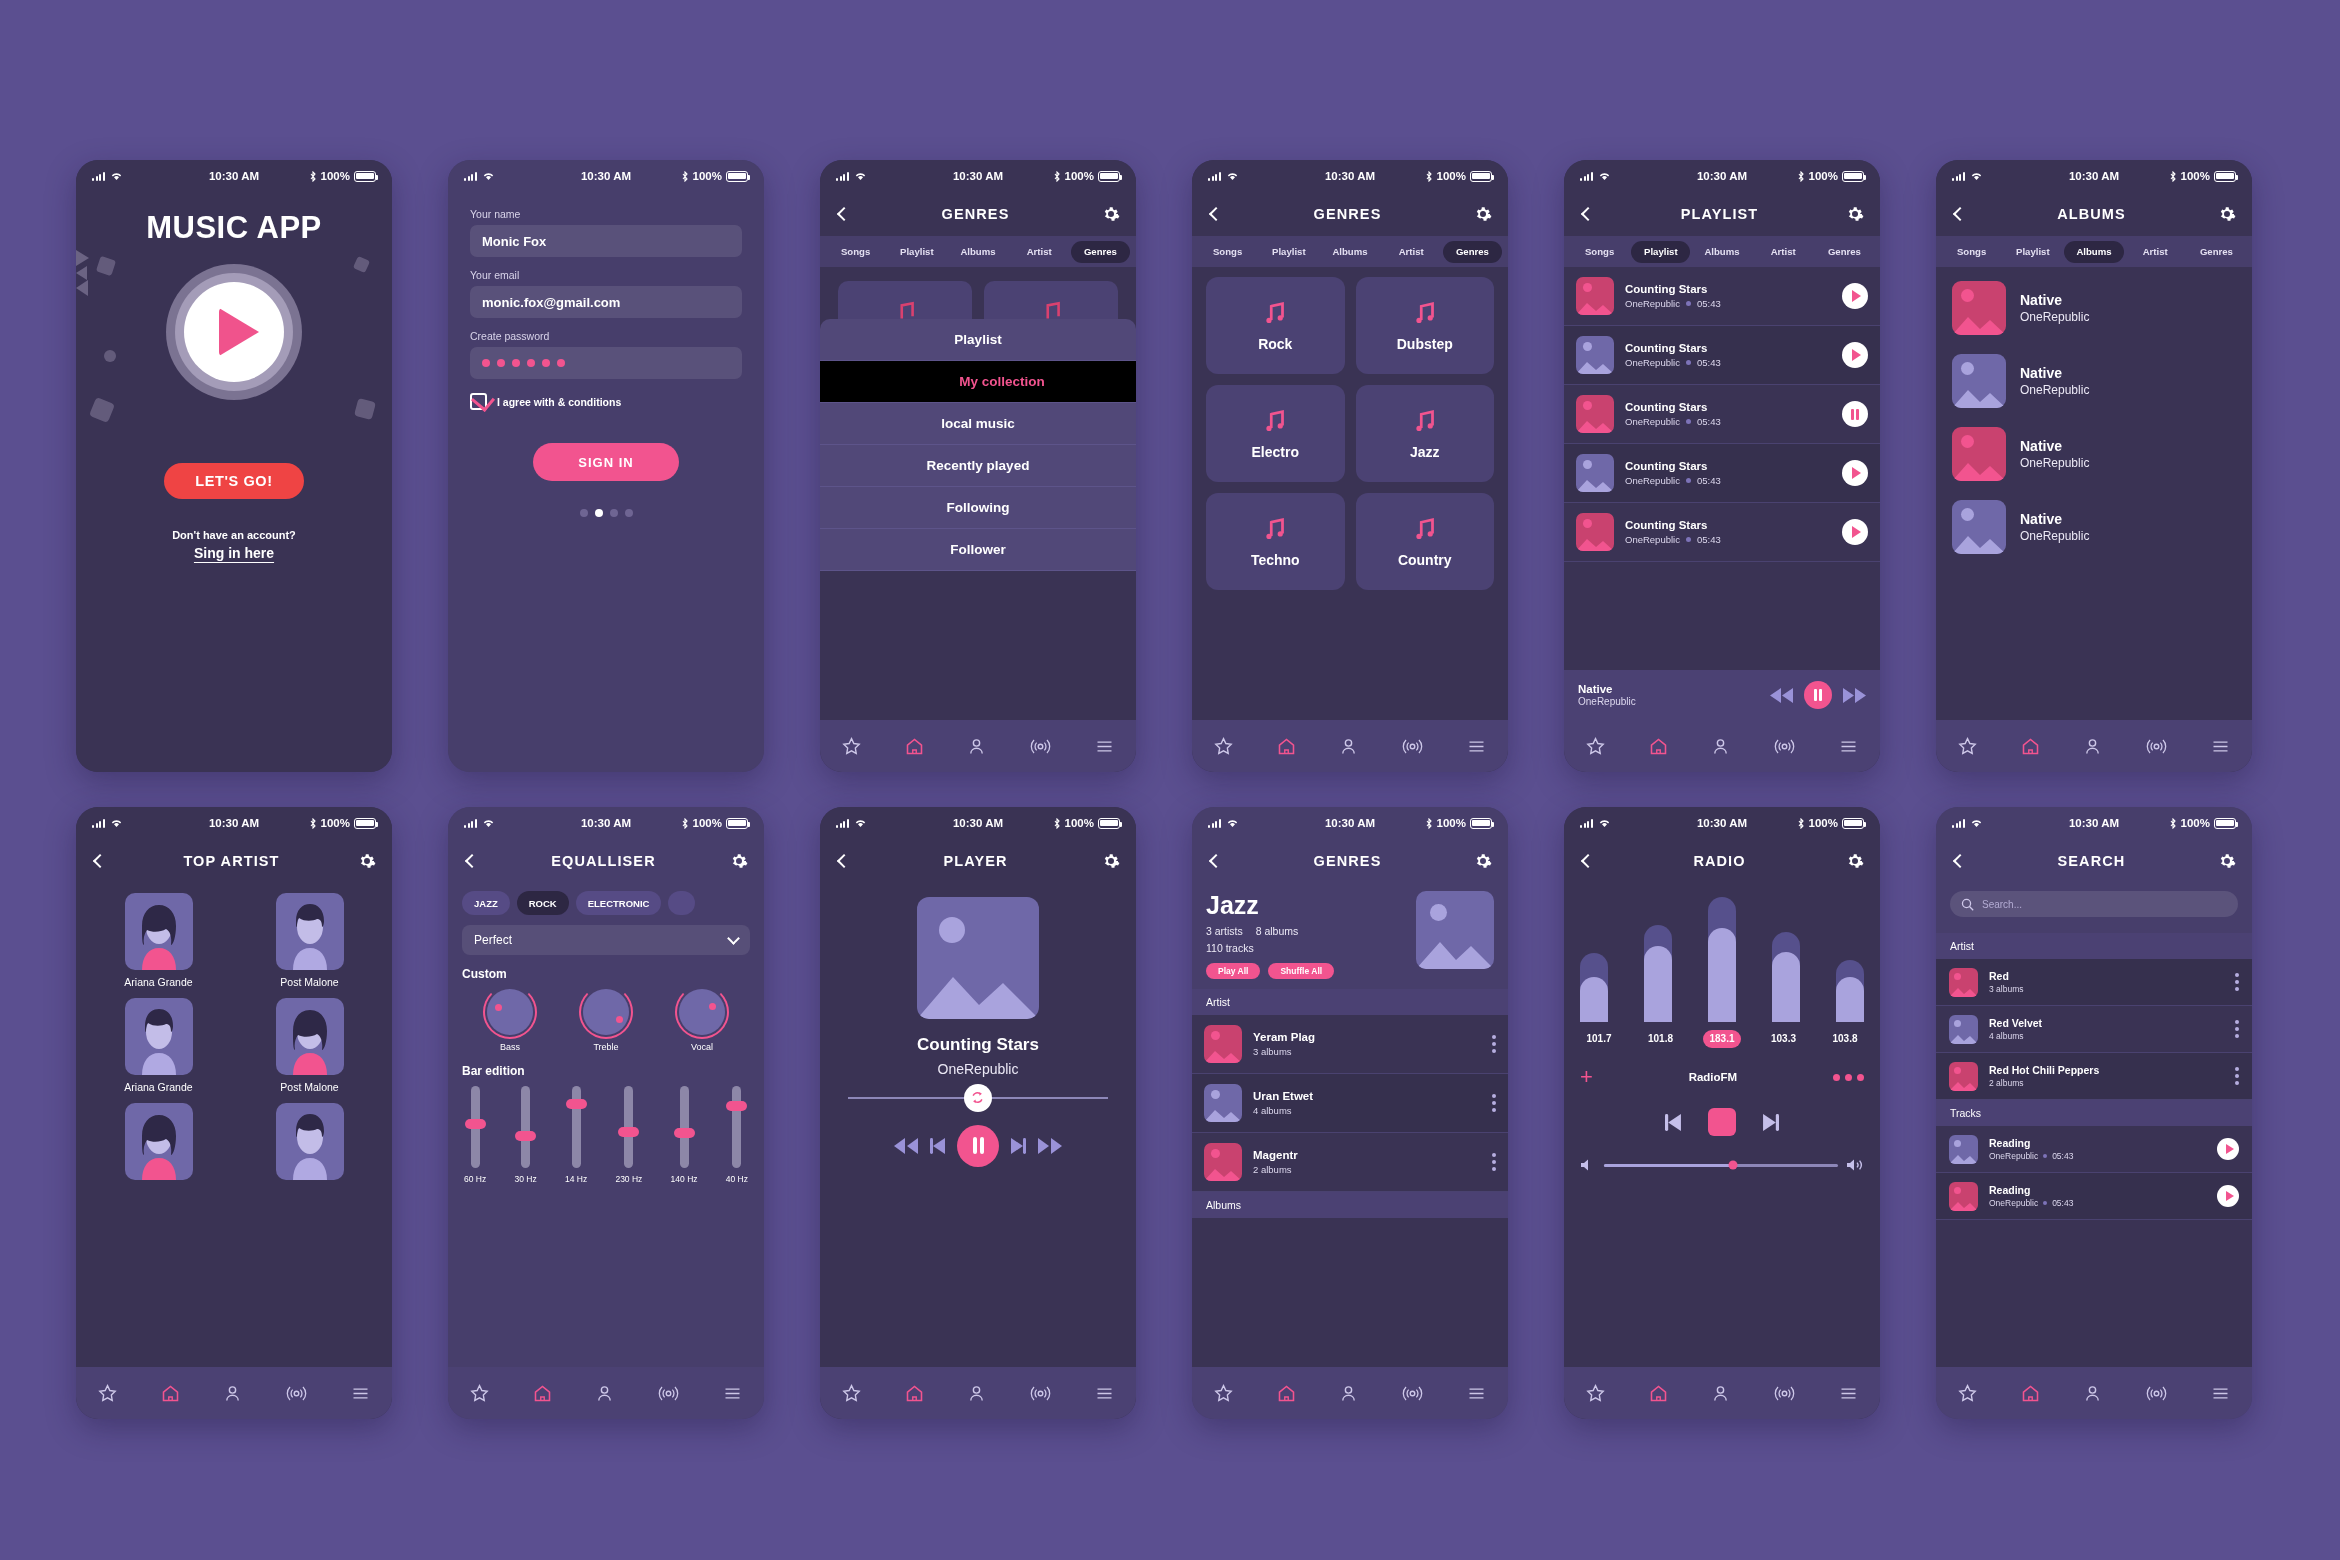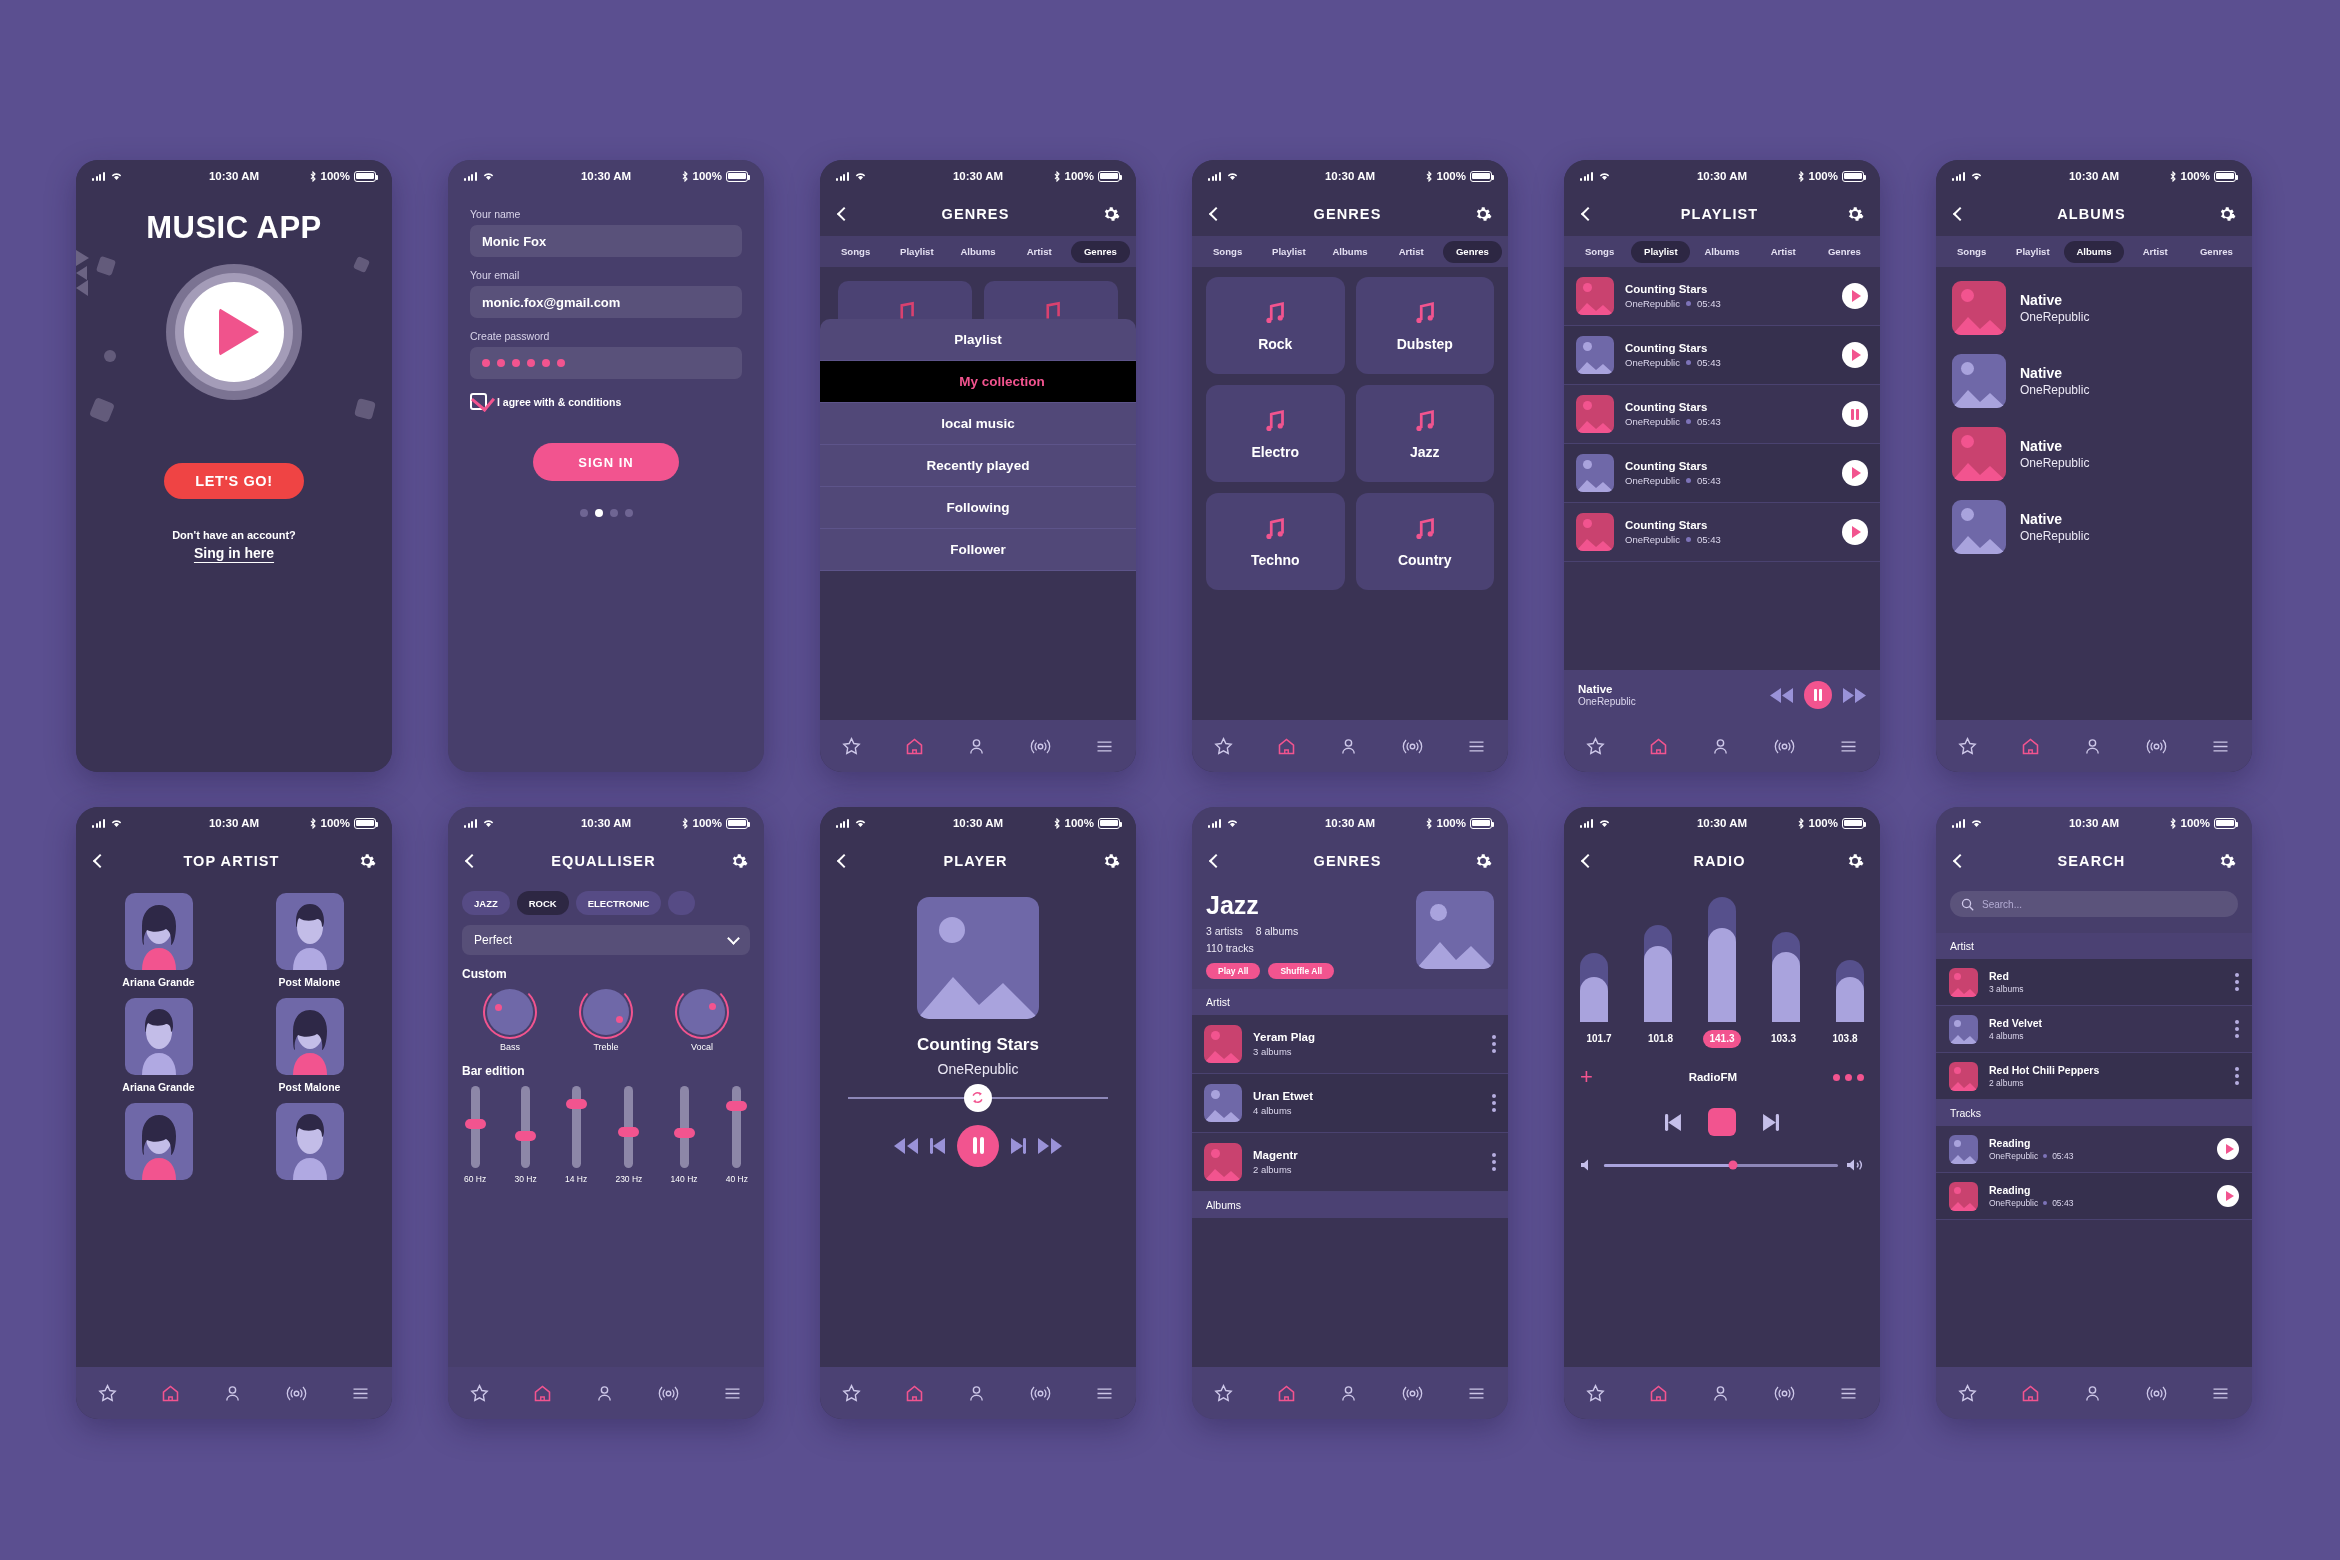--- a/index.html
+++ b/index.html
@@ -216,21 +216,21 @@
   .athumb .dot{position:absolute;left:9px;top:8px;width:13px;height:13px;border-radius:50%;}
   .athumb.pink .dot{background:#f2548f;} .athumb.purple .dot{background:#a9a3dd;}
   .athumb .mtn{position:absolute;left:0;bottom:0;width:100%;height:25px;}
   .aname{color:#fff;font-size:14px;font-weight:bold;}
   .asub{color:#ece9f6;font-size:12px;margin-top:2px;}
 
   
   .s7{background:#3a3354;padding:10px 14px;display:grid;grid-template-columns:1fr 1fr;gap:10px 14px;align-content:start;}
   .artcell{display:flex;flex-direction:column;align-items:center;}
   .avatar{width:68px;height:77px;border-radius:10px;background:#6f68a8;position:relative;overflow:hidden;}
-  .artcell span{color:#fff;font-size:10.5px;font-weight:bold;margin-top:6px;}
+  .artcell span{color:#fff;font-size:10.5px;font-weight:normal;margin-top:6px;}
 
   
   .s8{background:#473e6b;padding:8px 14px 0;}
   .eqtabs{display:flex;gap:7px;overflow:hidden;}
   .eqtab{
     height:24px;padding:0 12px;border-radius:12px;background:#564b85;color:#fff;
     font-size:9.5px;font-weight:bold;display:flex;align-items:center;white-space:nowrap;
   }
   .eqtab.active{background:#2d2743;}
   .select{
@@ -1420,21 +1420,21 @@
         <div class="rbar" style="height:72%">
             <i style="height:78%"></i>
           </div>
         <div class="rbar" style="height:50%">
             <i style="height:72%"></i>
           </div>
       </div>
       <div class="rfreqs">
         <span class="rfreq">101.7</span>
         <span class="rfreq">101.8</span>
-        <span class="rfreq active">141.3</span>
+        <span class="rfreq active">183.1</span>
         <span class="rfreq">103.3</span>
         <span class="rfreq">103.8</span>
       </div>
       <div class="rmid">
         <span class="plus">+</span>
         <span class="rname">RadioFM</span>
         <span class="rdots">
             <i></i>
             <i></i>
             <i></i>

